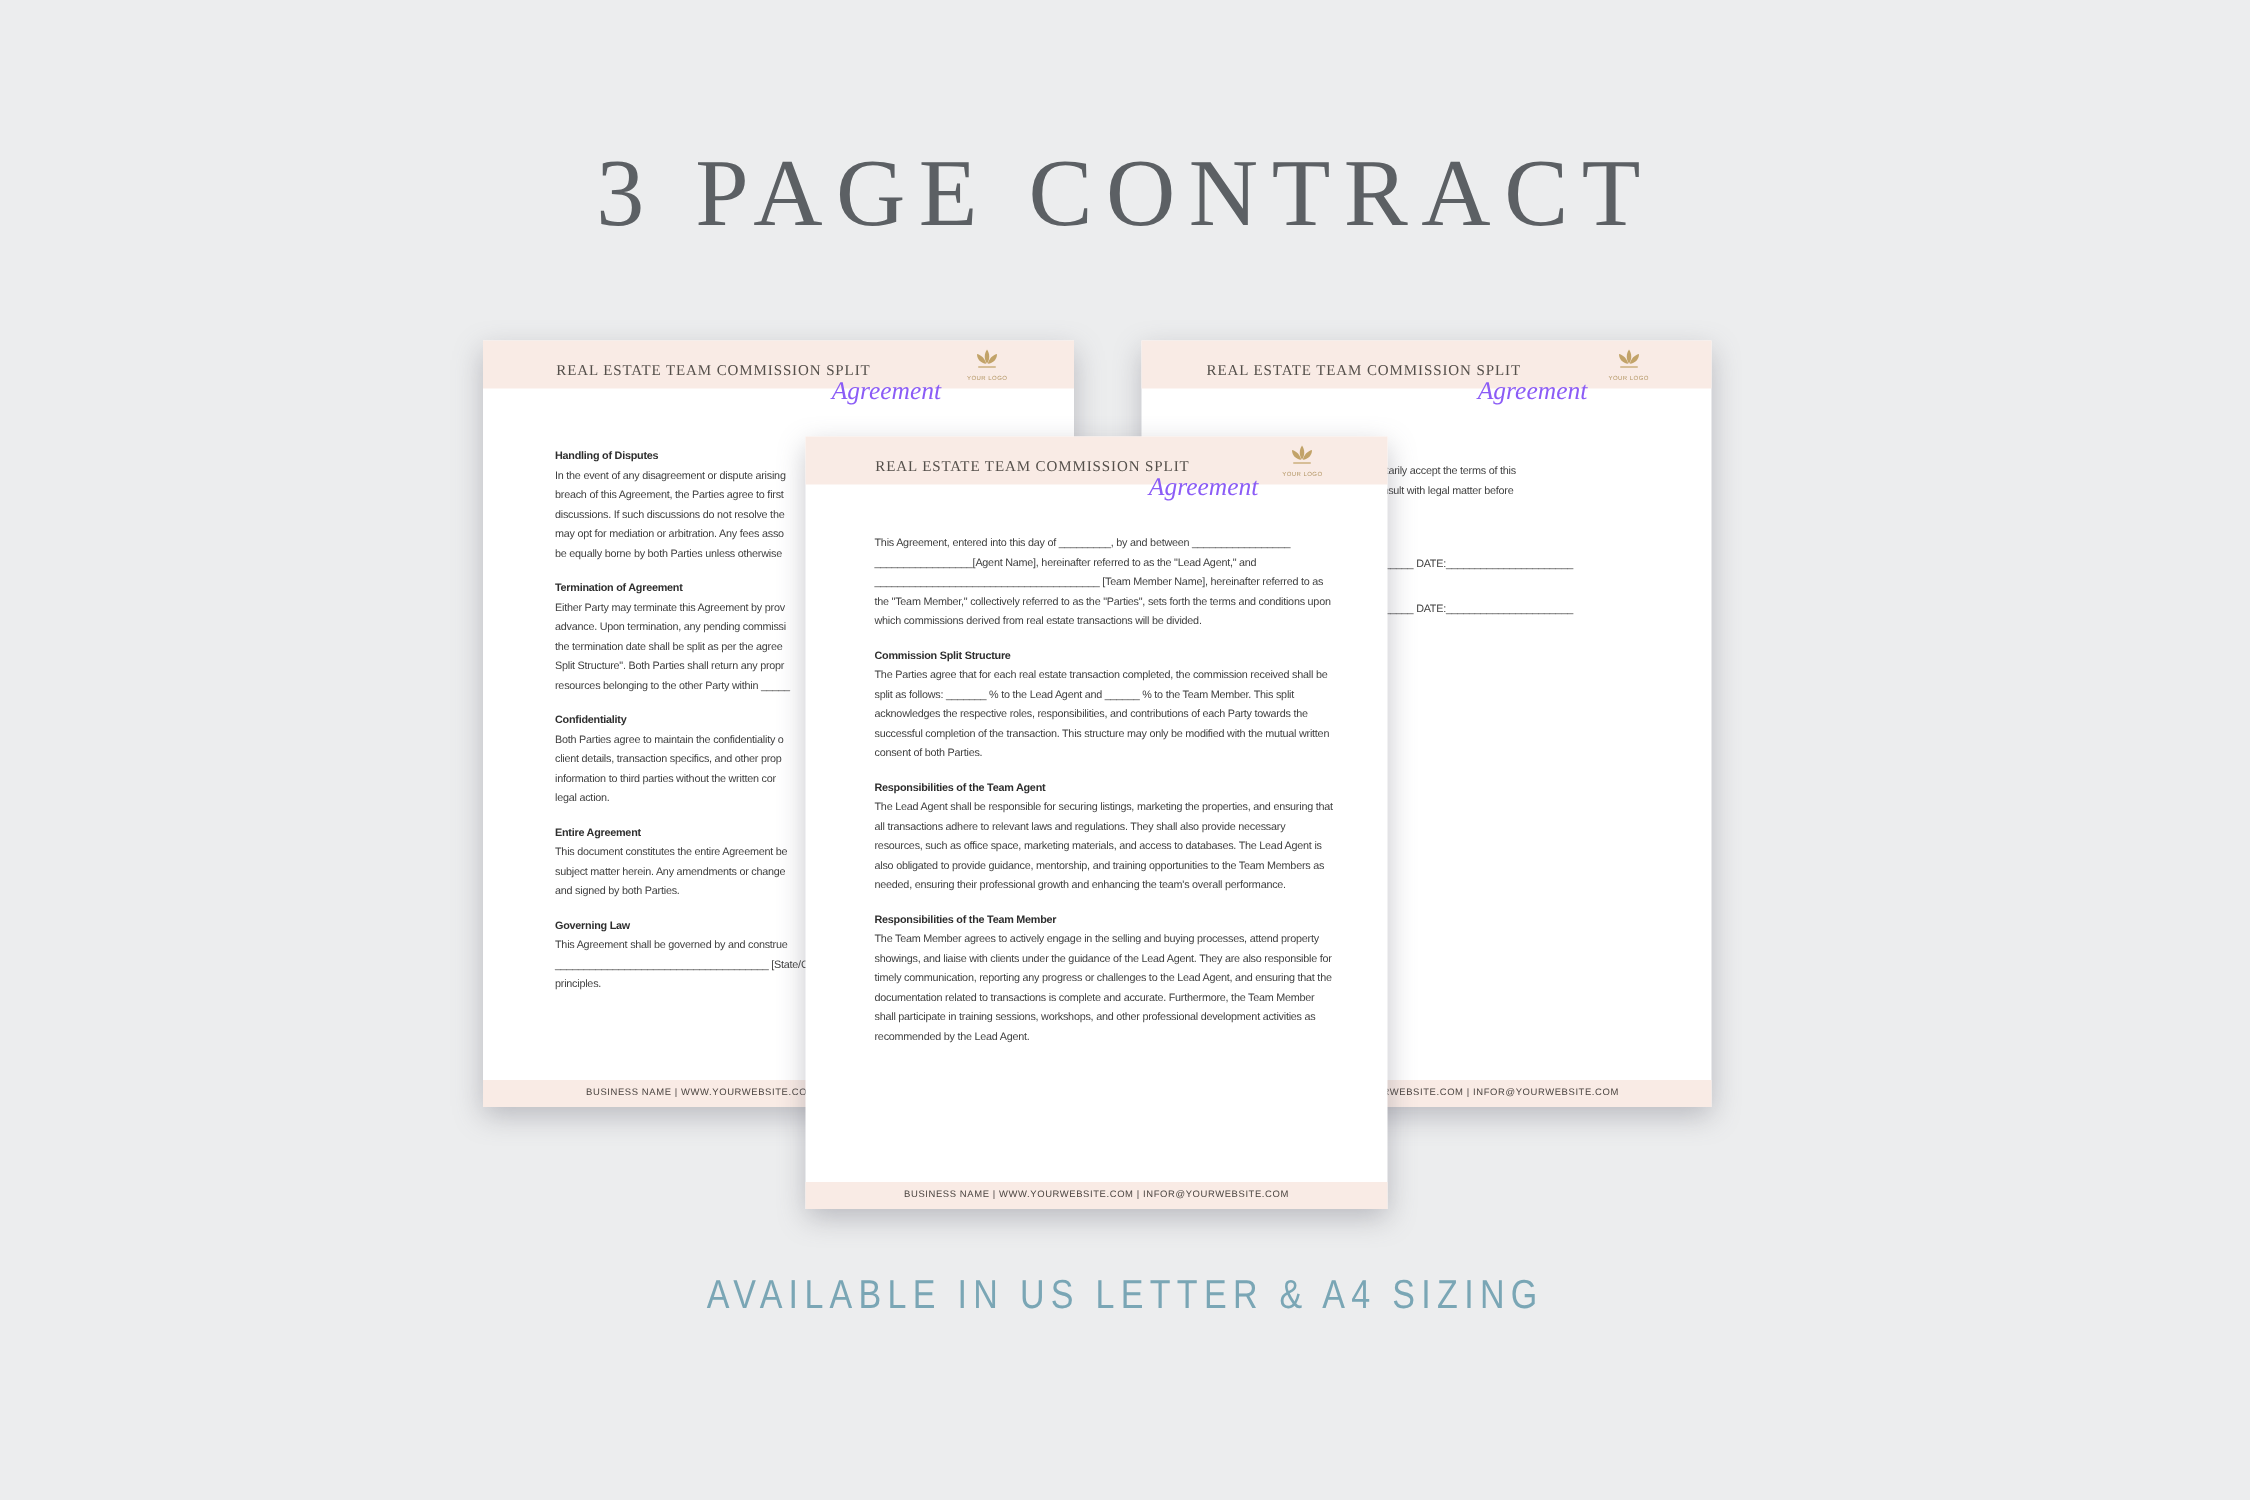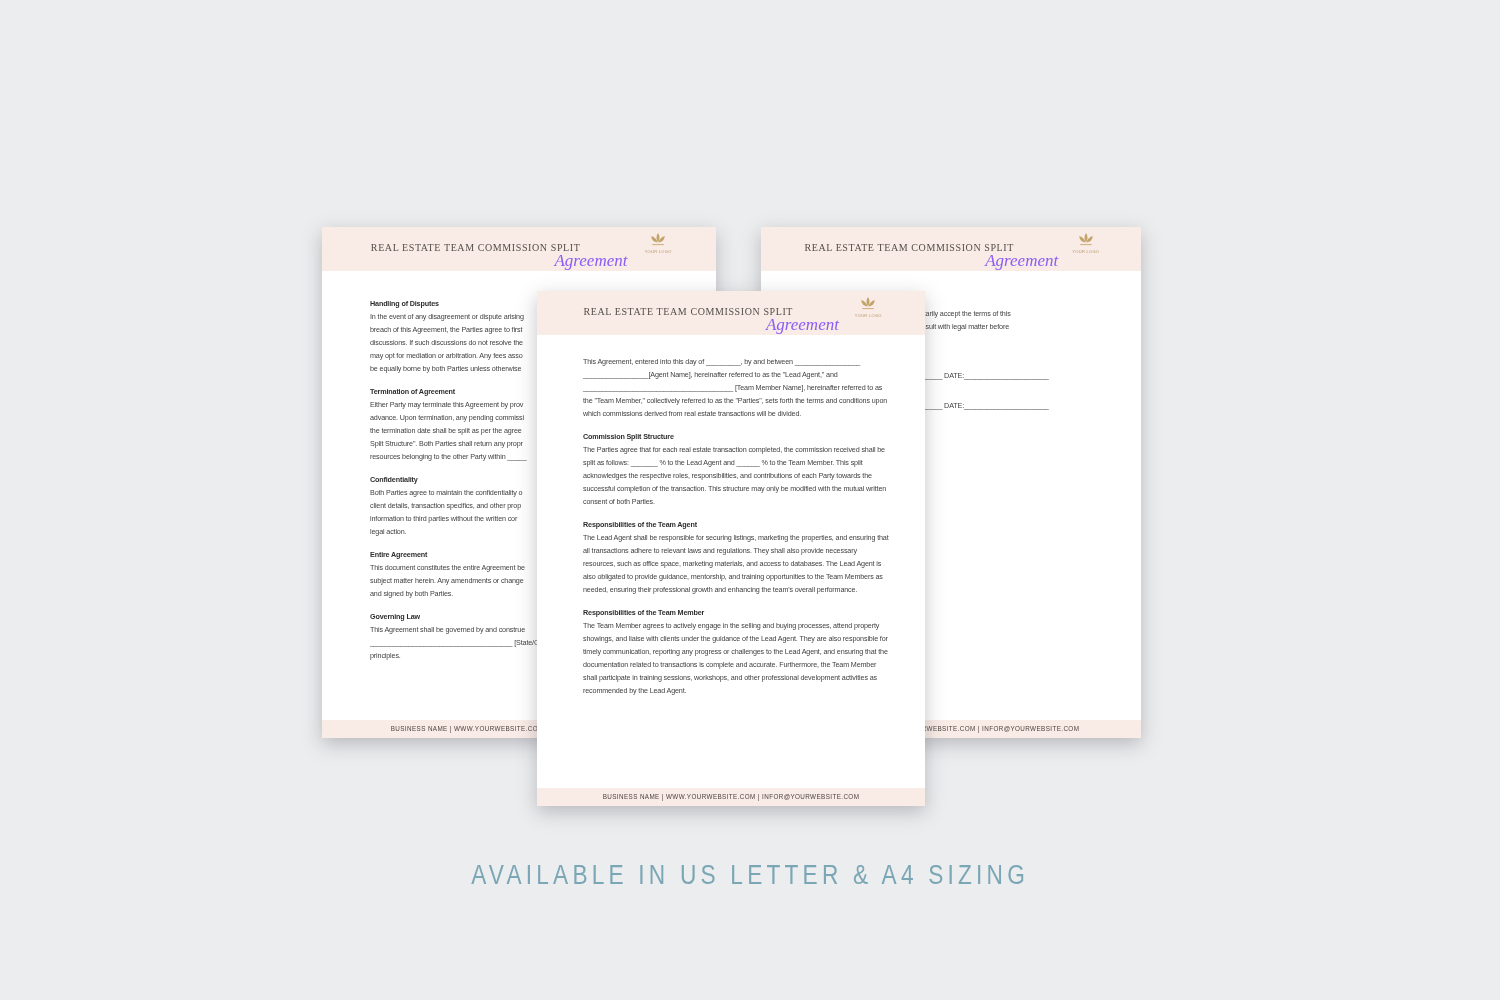--- a/index.html
+++ b/index.html
@@ -10,21 +10,21 @@
   .main-title{position:absolute;top:92px;left:0;width:100%;text-align:center;
     font-family:"Liberation Serif",serif;font-weight:400;font-size:64px;letter-spacing:9px;
     color:#5c6064;}
 
   
   .doc{position:absolute;background:#ffffff;box-shadow:0 6px 18px rgba(100,100,112,.38);}
   .doc-left  {left:322px;top:227px;width:394px;height:511px;z-index:1;}
   .doc-right {left:761px;top:227px;width:380px;height:511px;z-index:1;}
   .doc-center{left:537px;top:291px;width:388px;height:515px;z-index:2;}
 
-  .doc-header{position:absolute;top:0;left:0;right:0;height:44px;background:#f9ebe5;}
+  .doc-header{position:absolute;top:0;left:0;right:0;height:32px;background:#f9ebe5;}
   .doc-header-title{position:absolute;top:15px;left:0;width:78%;text-align:center;
     font-family:"Liberation Serif",serif;font-size:10px;letter-spacing:0.6px;color:#544f4a;}
   .doc-script{position:absolute;top:24px;left:59%;
     font-family:"Liberation Serif",serif;font-style:italic;font-size:17px;letter-spacing:0px;
     color:#8b5cf6;}
   .doc-logo{position:absolute;top:5px;left:81%;width:34px;text-align:center;line-height:0;}
   .logo-label{font-size:4px;line-height:5px;color:#b49766;letter-spacing:.3px;}
 
   .doc-footer{position:absolute;bottom:0;left:0;right:0;height:18px;background:#f9ebe5;
     text-align:center;font-size:6.3px;letter-spacing:.4px;line-height:18px;color:#4a4440;}
@@ -37,37 +37,38 @@
 
   .body-left{position:absolute;left:48px;top:70px;right:6px;}
   .body-center{position:absolute;left:46px;top:64px;width:306px;}
   .body-right{position:absolute;left:0;top:80px;right:0;}
   .rline{white-space:nowrap;margin-left:110px;}
   .dline{white-space:nowrap;margin-left:112px;}
   .dline.first{margin-top:36px;}
   .dline.second{margin-top:17px;}
 
   
-  .subtitle{position:absolute;top:848px;left:0;width:100%;text-align:center;color:#7aa6b5;margin-top:12px;}
+  .subtitle{position:absolute;top:848px;left:0;width:100%;text-align:center;color:#7aa6b5;}
   .subtitle .inner{display:inline-block;font-size:27px;letter-spacing:5px;transform:scaleX(.84);
     transform-origin:center;font-weight:400;}
 
   
   .bottom-bar{position:absolute;top:905px;left:0;width:100%;height:95px;background:#828387;
     display:flex;align-items:center;justify-content:center;}
   .bar-inner{display:flex;align-items:center;gap:13px;color:#ffffff;font-size:24px;
     letter-spacing:2px;transform:scaleX(.92);transform-origin:center;white-space:nowrap;}
   .bar-bold{font-weight:bold;}
   .bar-star{font-size:20px;letter-spacing:0;}
 </style>
 </head>
 <body>
 
 <div class="canvas">
 
+  <div class="main-title">3 PAGE CONTRACT</div>
 
   <div class="doc doc-left">
     <div class="doc-header">
       <div class="doc-header-title">REAL ESTATE TEAM COMMISSION SPLIT</div>
       <div class="doc-logo">
         <svg width="20" height="17" viewBox="0 0 24 20">
           <path d="M12 1 C9.6 4.5 9.6 9 12 12.2 C14.4 9 14.4 4.5 12 1Z" fill="#c2a369"></path>
           <path d="M4 4.5 C4 8.8 7 11.8 11.4 12.4 C10.4 8.4 8 5.6 4 4.5Z" fill="#c2a369"></path>
           <path d="M20 4.5 C20 8.8 17 11.8 12.6 12.4 C13.6 8.4 16 5.6 20 4.5Z" fill="#c2a369"></path>
           <rect x="5" y="14.5" width="14" height="1" fill="#c2a369"></rect>

